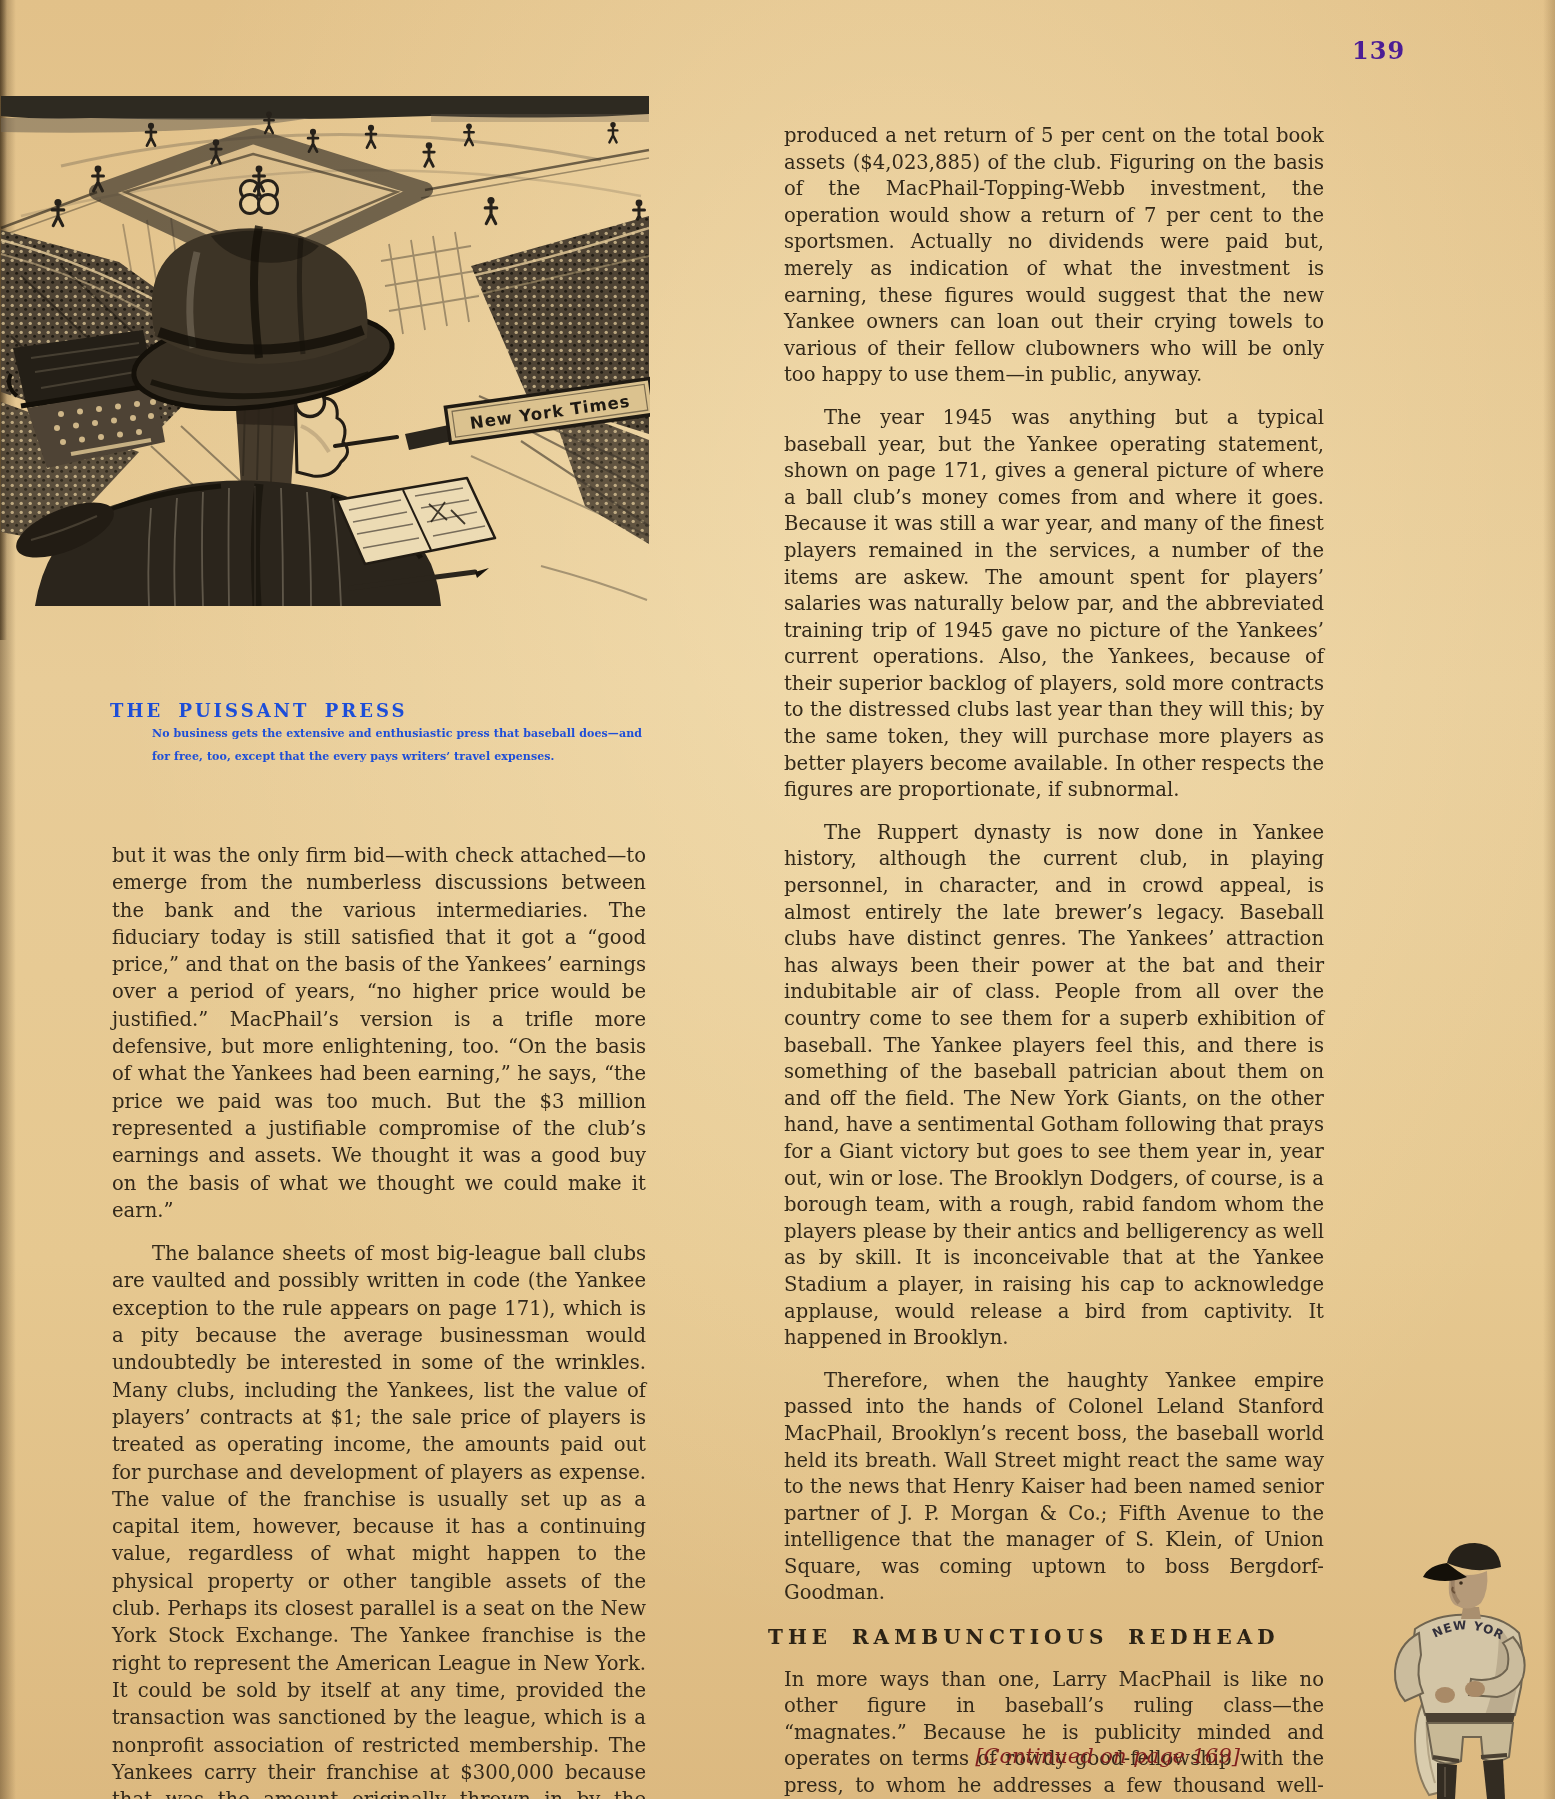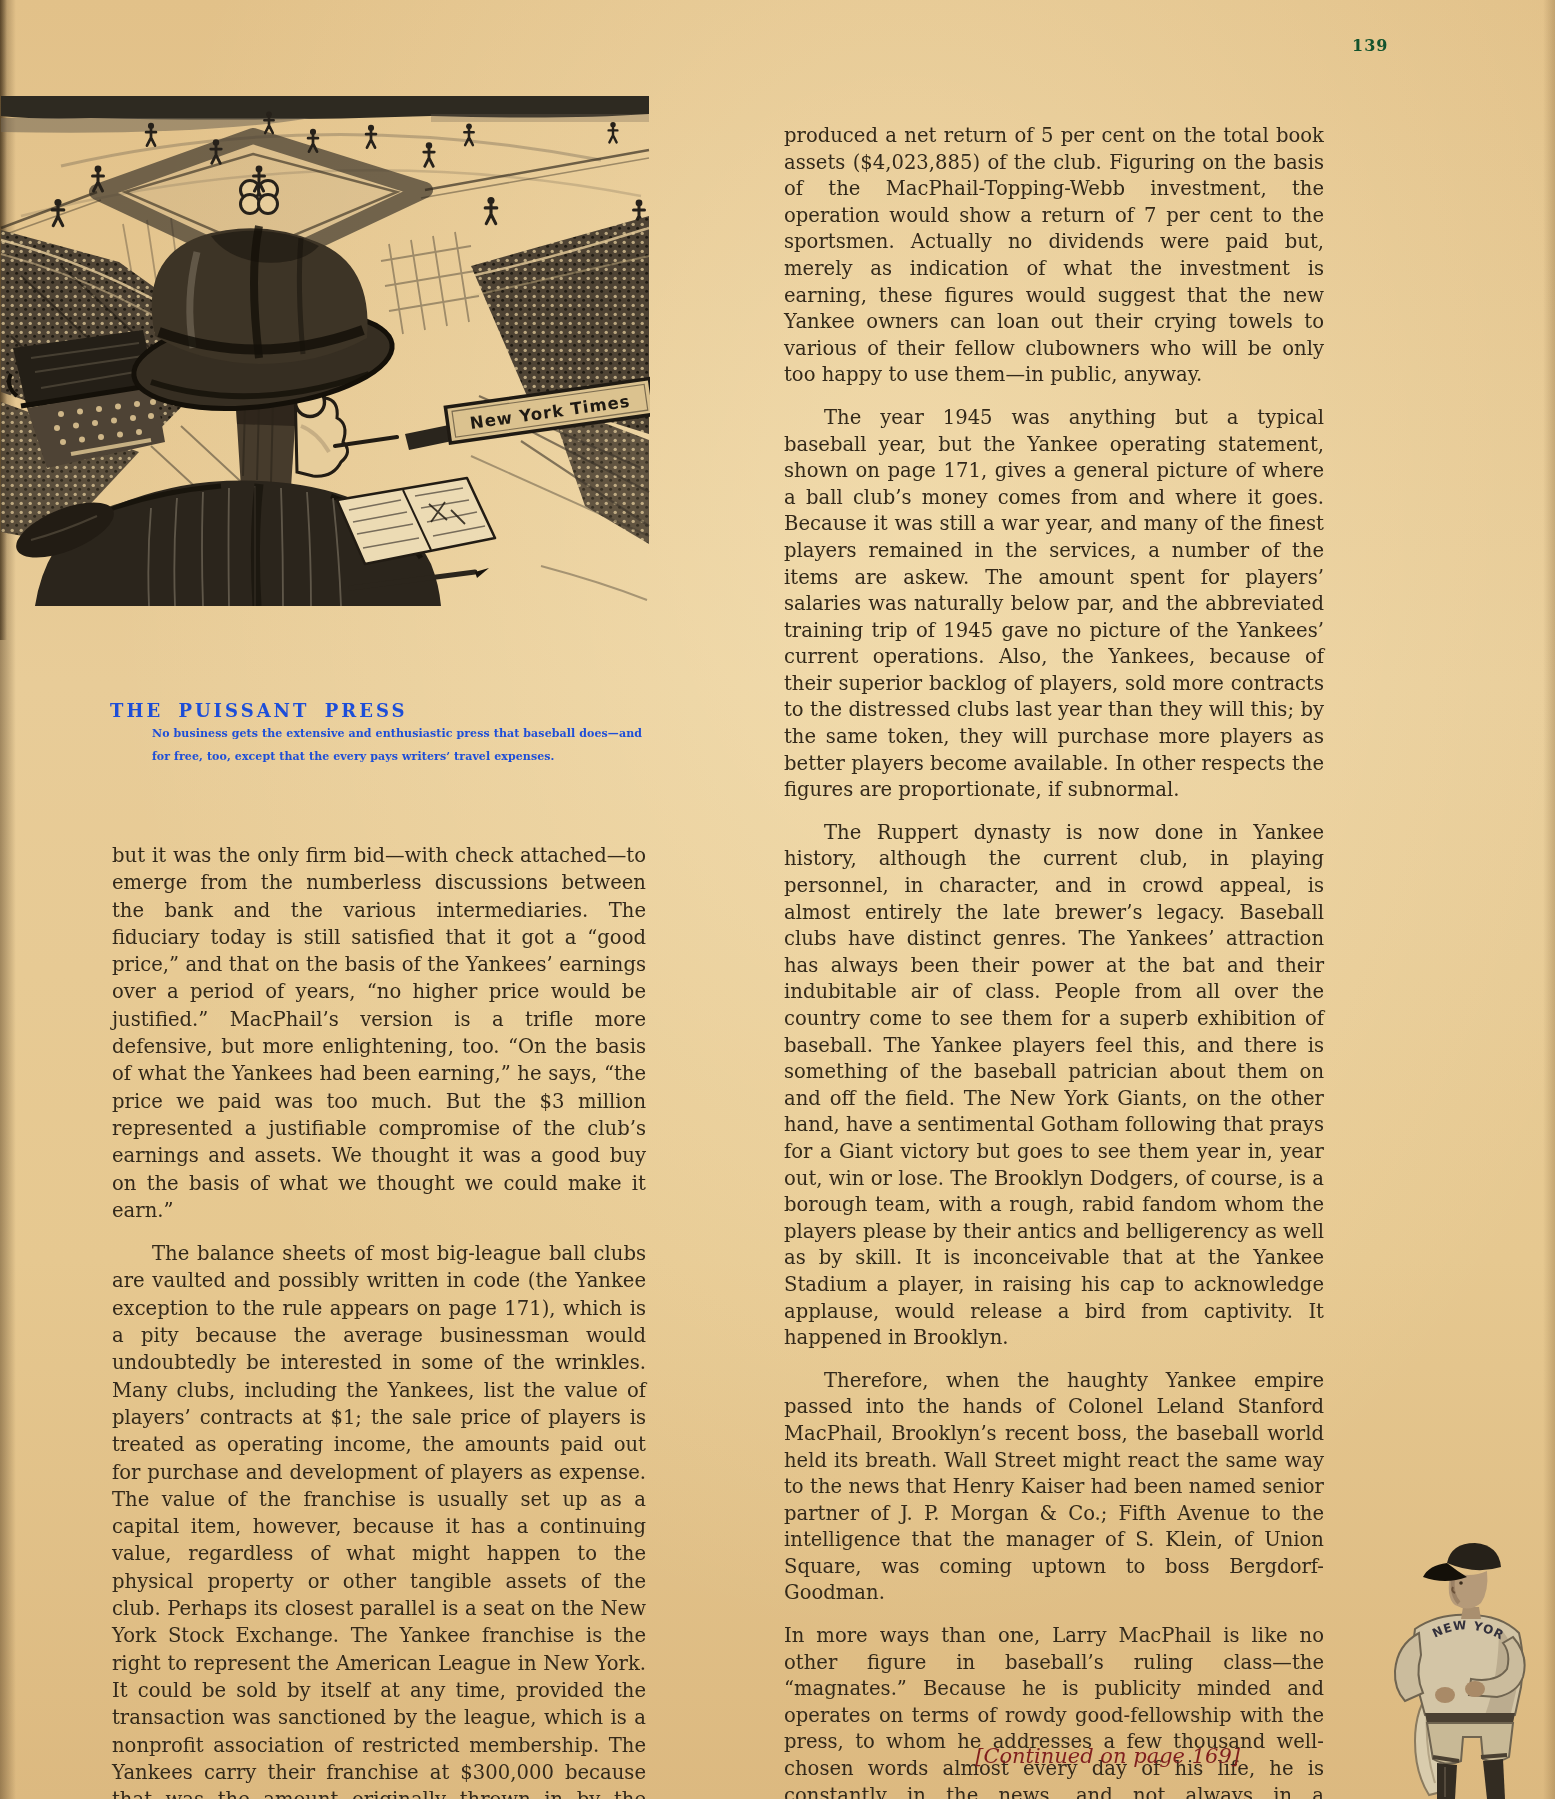--- a/index.html
+++ b/index.html
@@ -11,22 +11,22 @@
       radial-gradient(ellipse at 58% 30%, rgba(255,243,205,0.40), rgba(255,243,205,0) 62%),
       linear-gradient(180deg, #e2c189 0%, #e8cc98 38%, #e6c890 70%, #dcb980 100%);
   }
   .page{position:absolute;inset:0;color:#352a18;}
   .gutter-left{position:absolute;left:0;top:0;width:16px;height:100%;
     background:linear-gradient(to right, rgba(61,40,16,.42), rgba(61,40,16,0));}
   .gutter-left::after{content:"";position:absolute;left:0;top:0;width:7px;height:640px;
     background:linear-gradient(to right, rgba(35,22,6,.55), rgba(35,22,6,0));}
   .edge-right{position:absolute;right:0;top:0;width:12px;height:100%;
     background:linear-gradient(to left, rgba(110,80,40,.28), rgba(110,80,40,0));}
-  .page-number{position:absolute;left:1352px;top:36px;font-size:16px;font-weight:bold;
-    letter-spacing:1px;color:#14532d;}
+  .page-number{position:absolute;left:1352px;top:36px;font-size:24px;font-weight:bold;
+    letter-spacing:1px;color:#4c1d95;}
 
   .illustration{position:absolute;left:0;top:96px;width:650px;height:510px;margin:0;}
   .illustration svg{width:100%;height:100%;display:block;}
 
   .caption{position:absolute;left:96px;top:700px;width:600px;color:#1d4ed8;}
   .caption-title{font-size:18px;font-weight:bold;letter-spacing:3px;word-spacing:6px;margin-left:14px;}
   .caption-line{font-size:11px;font-weight:bold;line-height:21px;margin-left:56px;
     margin-top:2px;white-space:nowrap;letter-spacing:.1px;}
   .caption-line:first-of-type{margin-top:10px;}
 
@@ -268,20 +268,21 @@
     <p class="noindent">but it was the only firm bid—with check attached—to emerge from the numberless discussions between the bank and the various intermediaries. The fiduciary today is still satisfied that it got a “good price,” and that on the basis of the Yankees’ earnings over a period of years, “no higher price would be justified.” MacPhail’s version is a trifle more defensive, but more enlightening, too. “On the basis of what the Yankees had been earning,” he says, “the price we paid was too much. But the $3 million represented a justifiable compromise of the club’s earnings and assets. We thought it was a good buy on the basis of what we thought we could make it earn.”</p>
     <p class="indent">The balance sheets of most big-league ball clubs are vaulted and possibly written in code (the Yankee exception to the rule appears on page 171), which is a pity because the average businessman would undoubtedly be interested in some of the wrinkles. Many clubs, including the Yankees, list the value of players’ contracts at $1; the sale price of players is treated as operating income, the amounts paid out for purchase and development of players as expense. The value of the franchise is usually set up as a capital item, however, because it has a continuing value, regardless of what might happen to the physical property or other tangible assets of the club. Perhaps its closest parallel is a seat on the New York Stock Exchange. The Yankee franchise is the right to represent the American League in New York. It could be sold by itself at any time, provided the transaction was sanctioned by the league, which is a nonprofit association of restricted membership. The Yankees carry their franchise at $300,000 because that was the amount originally thrown in by the Yankee (or Baltimore) owners as their share of the working capital that was pooled to organize the American League. Actually, if the franchise were placed on the market, it could conceivably bring $1 million or more.</p>
 
   </div>
 
   <div class="col col-right">
     <p class="noindent">produced a net return of 5 per cent on the total book assets ($4,023,885) of the club. Figuring on the basis of the MacPhail-Topping-Webb investment, the operation would show a return of 7 per cent to the sportsmen. Actually no dividends were paid but, merely as indication of what the investment is earning, these figures would suggest that the new Yankee owners can loan out their crying towels to various of their fellow clubowners who will be only too happy to use them—in public, anyway.</p>
     <p class="indent">The year 1945 was anything but a typical baseball year, but the Yankee operating statement, shown on page 171, gives a general picture of where a ball club’s money comes from and where it goes. Because it was still a war year, and many of the finest players remained in the services, a number of the items are askew. The amount spent for players’ salaries was naturally below par, and the abbreviated training trip of 1945 gave no picture of the Yankees’ current operations. Also, the Yankees, because of their superior backlog of players, sold more contracts to the distressed clubs last year than they will this; by the same token, they will purchase more players as better players become available. In other respects the figures are proportionate, if subnormal.</p>
     <p class="indent">The Ruppert dynasty is now done in Yankee history, although the current club, in playing personnel, in character, and in crowd appeal, is almost entirely the late brewer’s legacy. Baseball clubs have distinct genres. The Yankees’ attraction has always been their power at the bat and their indubitable air of class. People from all over the country come to see them for a superb exhibition of baseball. The Yankee players feel this, and there is something of the baseball patrician about them on and off the field. The New York Giants, on the other hand, have a sentimental Gotham following that prays for a Giant victory but goes to see them year in, year out, win or lose. The Brooklyn Dodgers, of course, is a borough team, with a rough, rabid fandom whom the players please by their antics and belligerency as well as by skill. It is inconceivable that at the Yankee Stadium a player, in raising his cap to acknowledge applause, would release a bird from captivity. It happened in Brooklyn.</p>
     <p class="indent">Therefore, when the haughty Yankee empire passed into the hands of Colonel Leland Stanford MacPhail, Brooklyn’s recent boss, the baseball world held its breath. Wall Street might react the same way to the news that Henry Kaiser had been named senior partner of J. P. Morgan &amp; Co.; Fifth Avenue to the intelligence that the manager of S. Klein, of Union Square, was coming uptown to boss Bergdorf-Goodman.</p>
+    <h2 class="section-heading">THE RAMBUNCTIOUS REDHEAD</h2>
     <p class="noindent"><span>In more ways than one, Larry MacPhail is like no other figure in baseball’s ruling class—the “magnates.” Because he is publicity minded and operates on terms of rowdy good-fellowship with the press, to whom he addresses a few thousand well-chosen words almost every day of his life, he is constantly in the news, and not always in a complimentary light. Where Ruppert was always “the Colonel” (an honorary title conferred on him at age twenty-two), MacPhail, who won his rank in service, is more likely to turn up even in the staid New York </span><em>Times</em><span> as “Loquacious Larry” or the “Rambunctious Redhead.” Once, in a fit of passion, he threw a middle-aged punch at the capable and well-liked Arthur Patterson, then covering the Dodgers for the </span></p>
   </div>
 
   <div class="continued">[Continued on page 169]</div>
 
   <figure class="player-photo">
     <svg viewBox="0 0 202 262" xmlns="http://www.w3.org/2000/svg" xmlns:xlink="http://www.w3.org/1999/xlink">
       <defs>
         <path id="jerseyArc" d="M 84 102 Q 118 82 154 104"></path>
       </defs>

